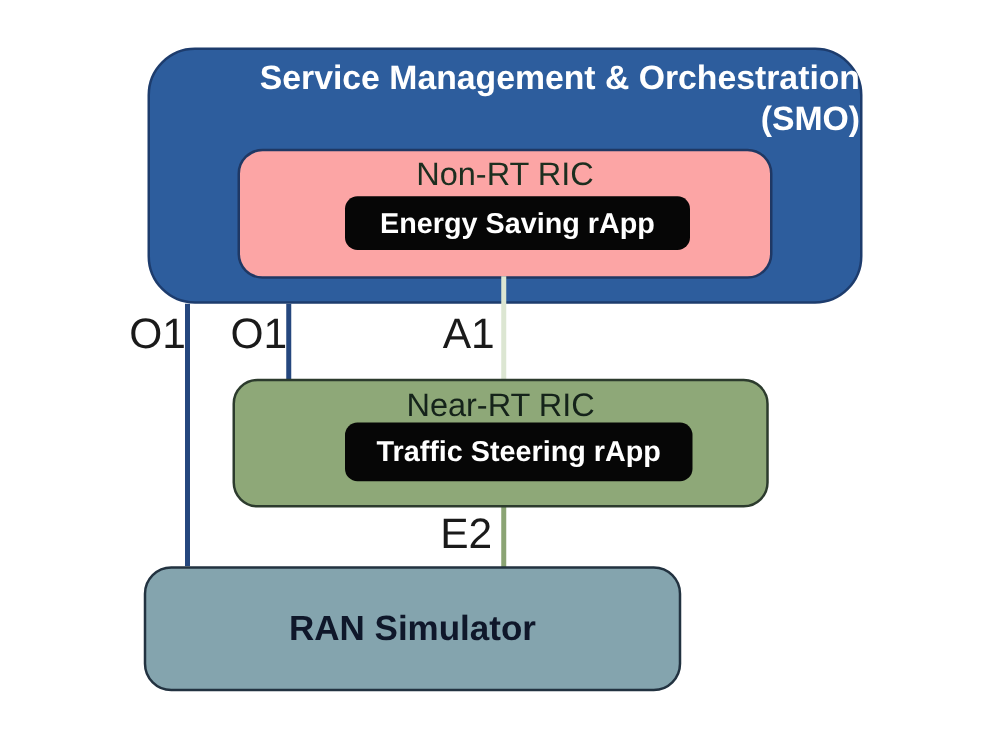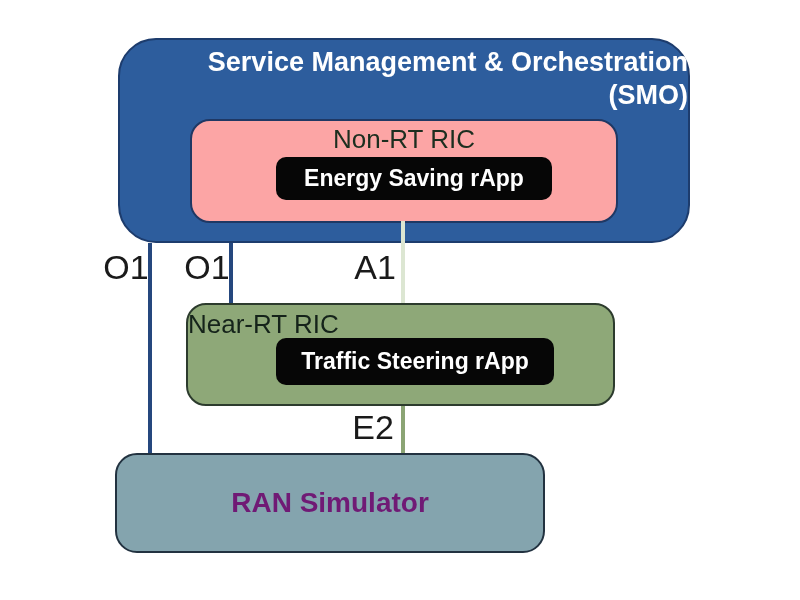--- a/index.html
+++ b/index.html
@@ -65,36 +65,37 @@
   .nearrt-box {
     position: absolute;
     left: 186px; top: 303px;
     width: 429px; height: 103px;
     border: 2px solid #2c3b2d;
     border-radius: 20px;
     box-sizing: border-box;
   }
   .nearrt-title {
     margin-top: 4px;
+    text-align: center;
     color: #15231a;
     font-size: 26px;
     line-height: 30px;
   }
   
   .ran-box {
     position: absolute;
     left: 115px; top: 453px;
     width: 430px; height: 100px;
     border: 2.5px solid #223240;
     border-radius: 22px;
     box-sizing: border-box;
     display: flex;
     align-items: center;
     justify-content: center;
-    color: #701a75;
+    color: #0f172a;
     font-size: 28px;
     font-weight: bold;
   }
   
   .link {
     position: absolute;
     width: 4px;
   }
   .link-o1-left  { left: 148px; top: 243px; height: 210px; }
   .link-o1-right { left: 229px; top: 243px; height: 61px; }

